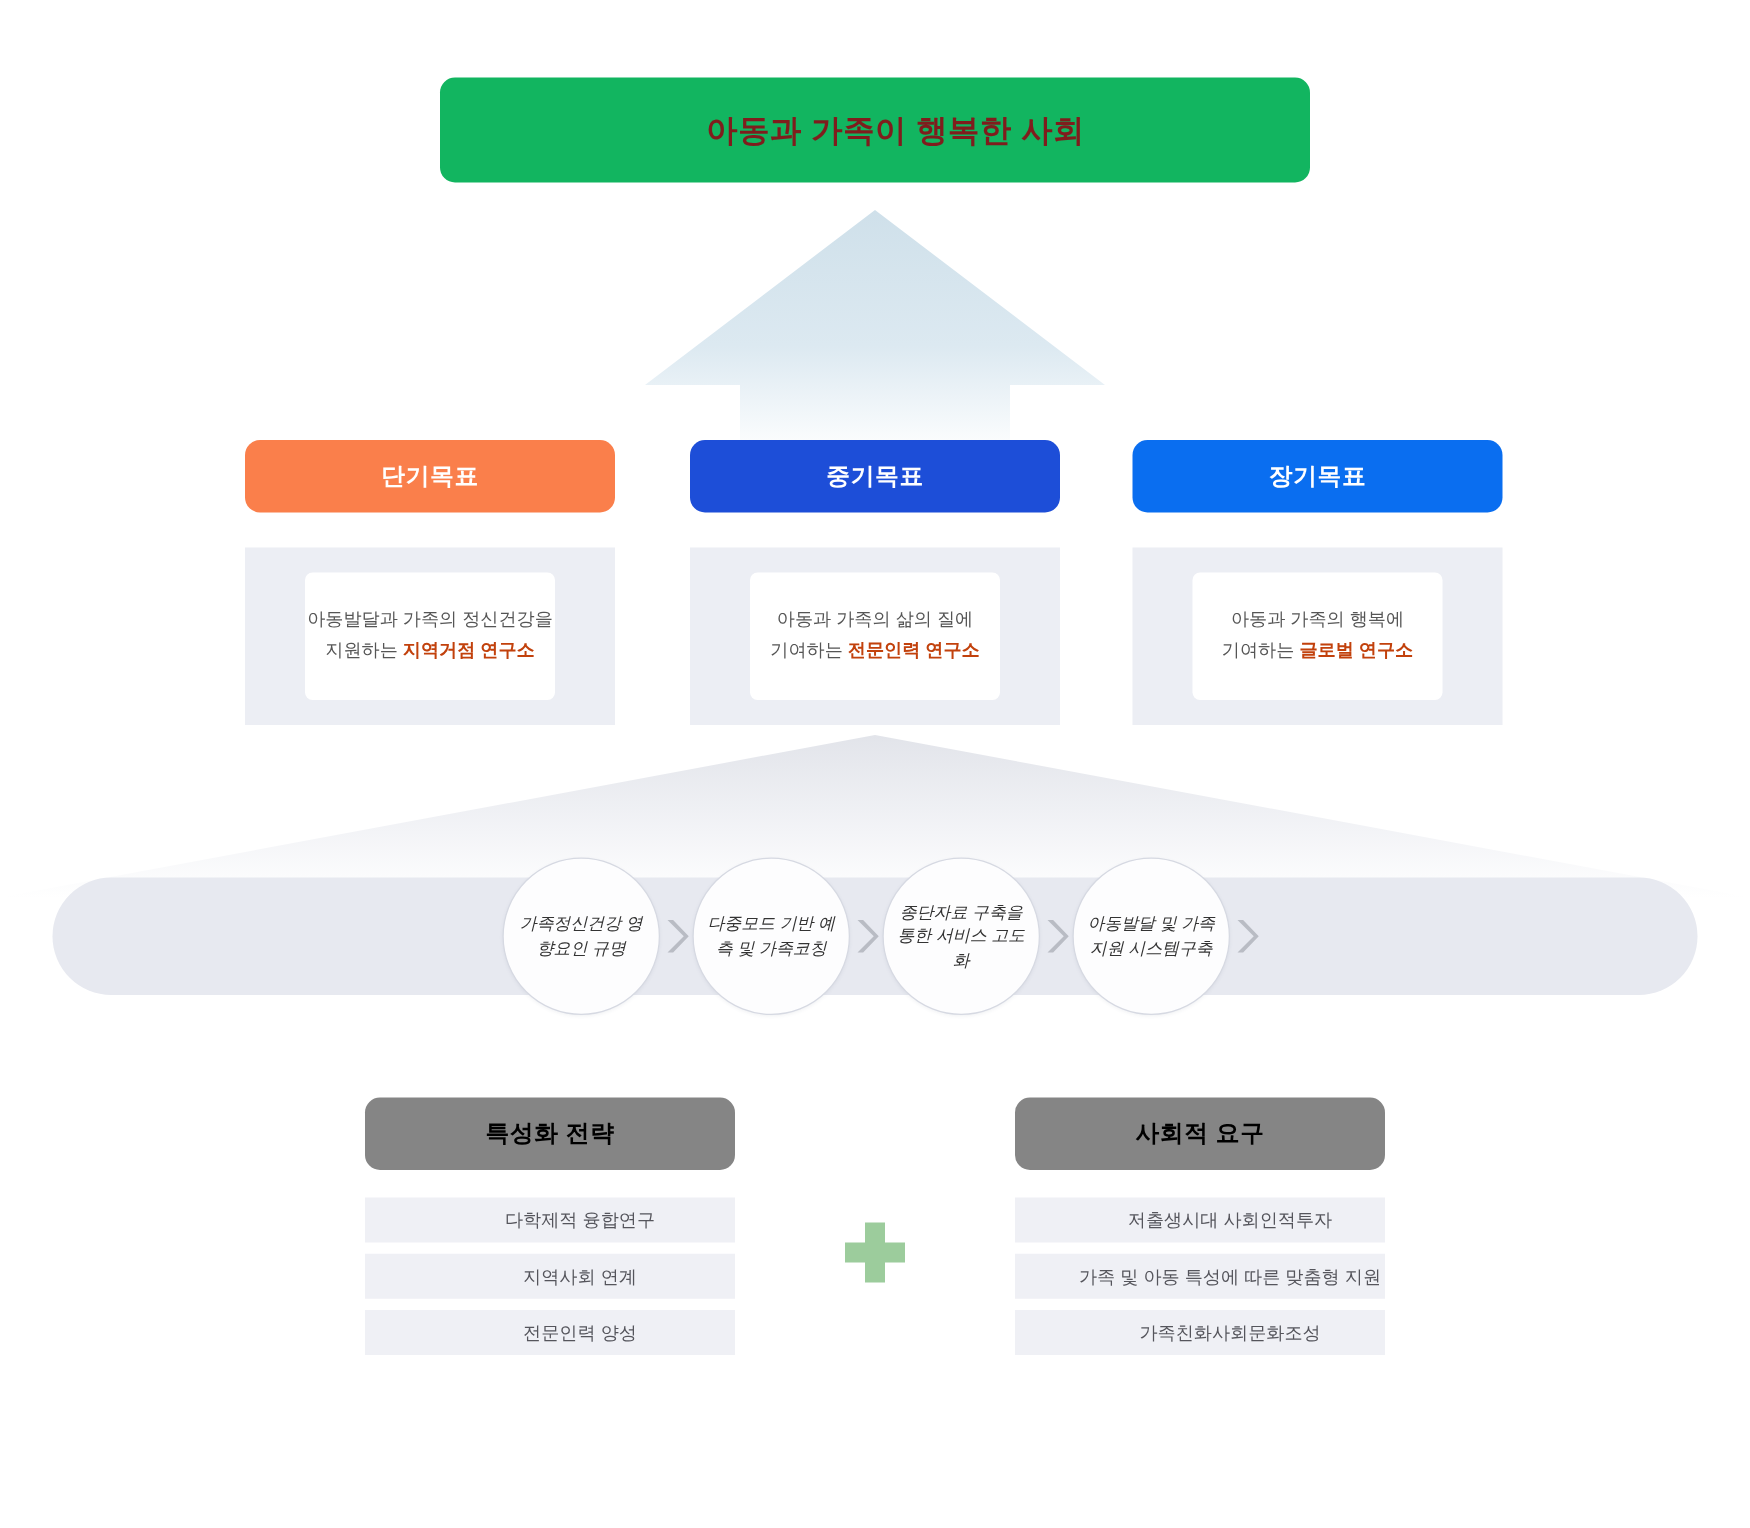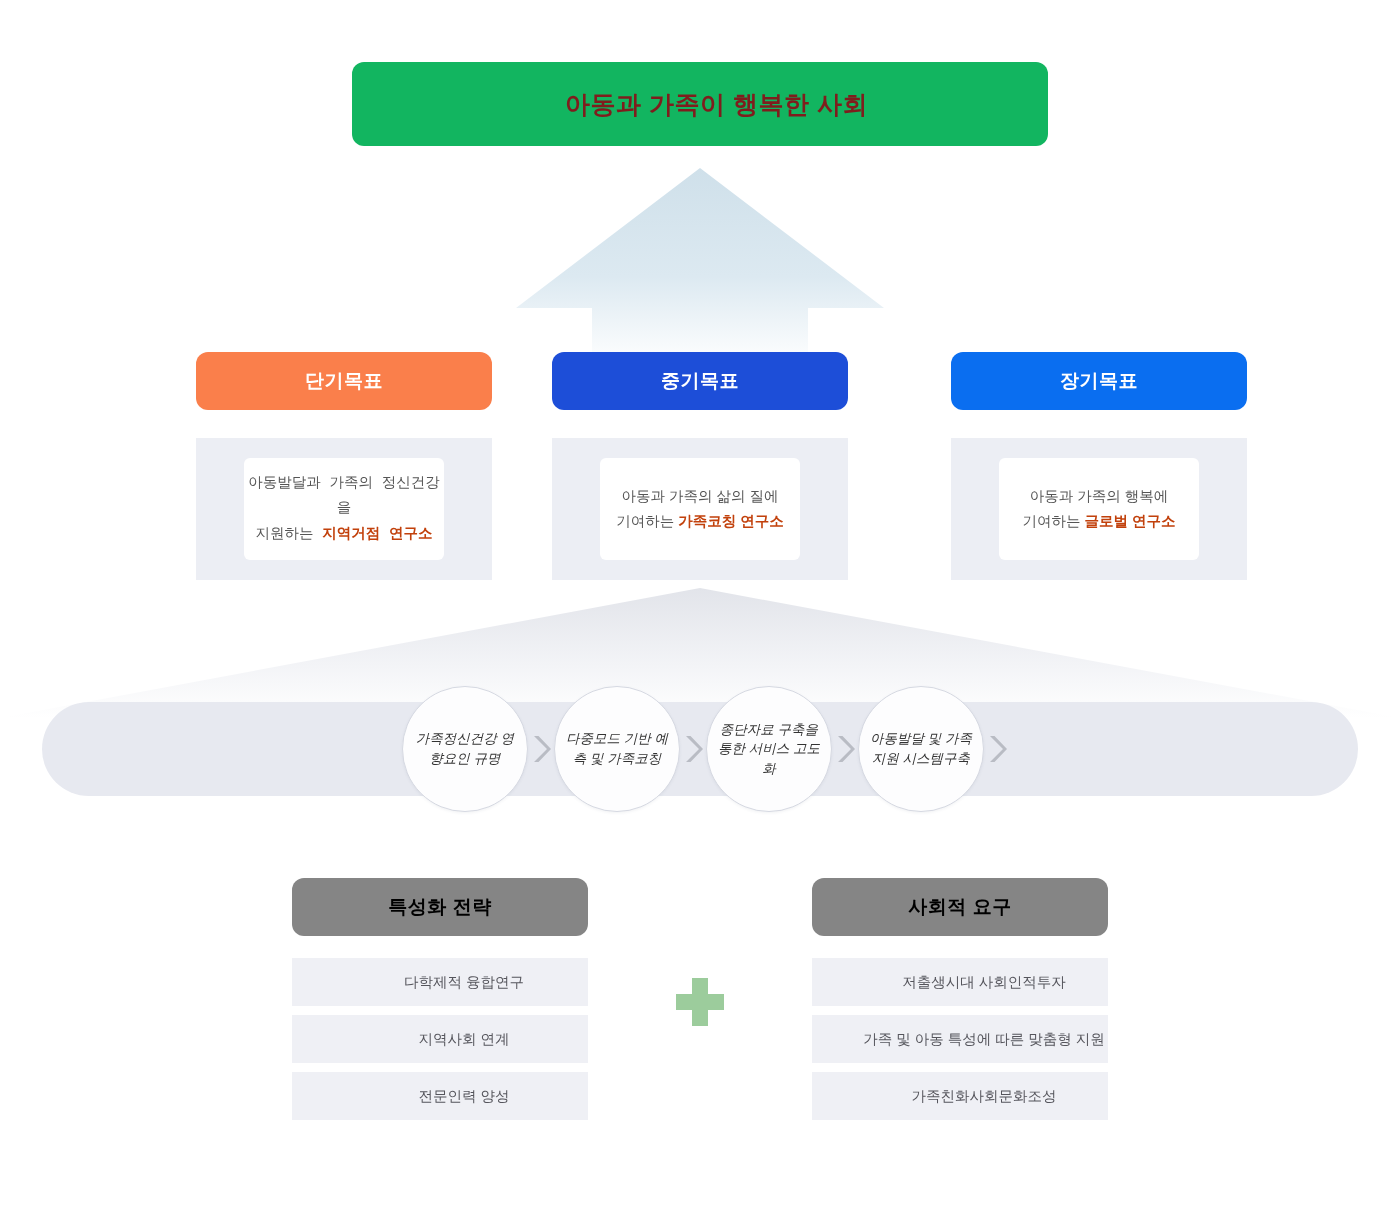--- a/index.html
+++ b/index.html
@@ -51,23 +51,23 @@
     width: 400px;
     height: 205px;
   }
 
   
   .goal-col {
     position: absolute;
     top: 352px;
     width: 296px;
   }
-  .goal-col.short { left: 196px; font-family: Liberation Mono, monospace; }
+  .goal-col.short { left: 196px; }
   .goal-col.mid   { left: 552px; }
-  .goal-col.long  { left: 951px; }
+  .goal-col.long  { left: 906px; }
 
   .goal-header {
     height: 58px;
     border-radius: 12px;
     display: flex;
     align-items: center;
     justify-content: center;
     color: #ffffff;
     font-size: 19px;
     font-weight: bold;
@@ -188,21 +188,21 @@
     justify-content: center;
     color: #000000;
     font-size: 19px;
     font-weight: bold;
     letter-spacing: 0.5px;
   }
   .panel-list {
     margin-top: 22px;
   }
   .panel-item {
-    height: 48px;
+    height: 36px;
     background: #eff0f5;
     display: flex;
     align-items: center;
     justify-content: center;
     font-size: 14.5px;
     color: #55555c;
     margin-bottom: 9px;
     padding-left: 48px;
   }
   .panel-item:last-child { margin-bottom: 0; }
@@ -269,21 +269,21 @@
   </div>
 
   <div class="goal-col mid">
     <div class="goal-header mid">
       <span>중기목표</span>
     </div>
     <div class="goal-body">
       <div class="goal-card">
         <div>
           <span>아동과 가족의 삶의 질에</span><br>
-          <span>기여하는 </span><b>가족코칭 연구소</b>
+          <span>기여하는 </span><b>전문인력 연구소</b>
         </div>
       </div>
     </div>
   </div>
 
   <div class="goal-col long">
     <div class="goal-header long">
       <span>장기목표</span>
     </div>
     <div class="goal-body">

